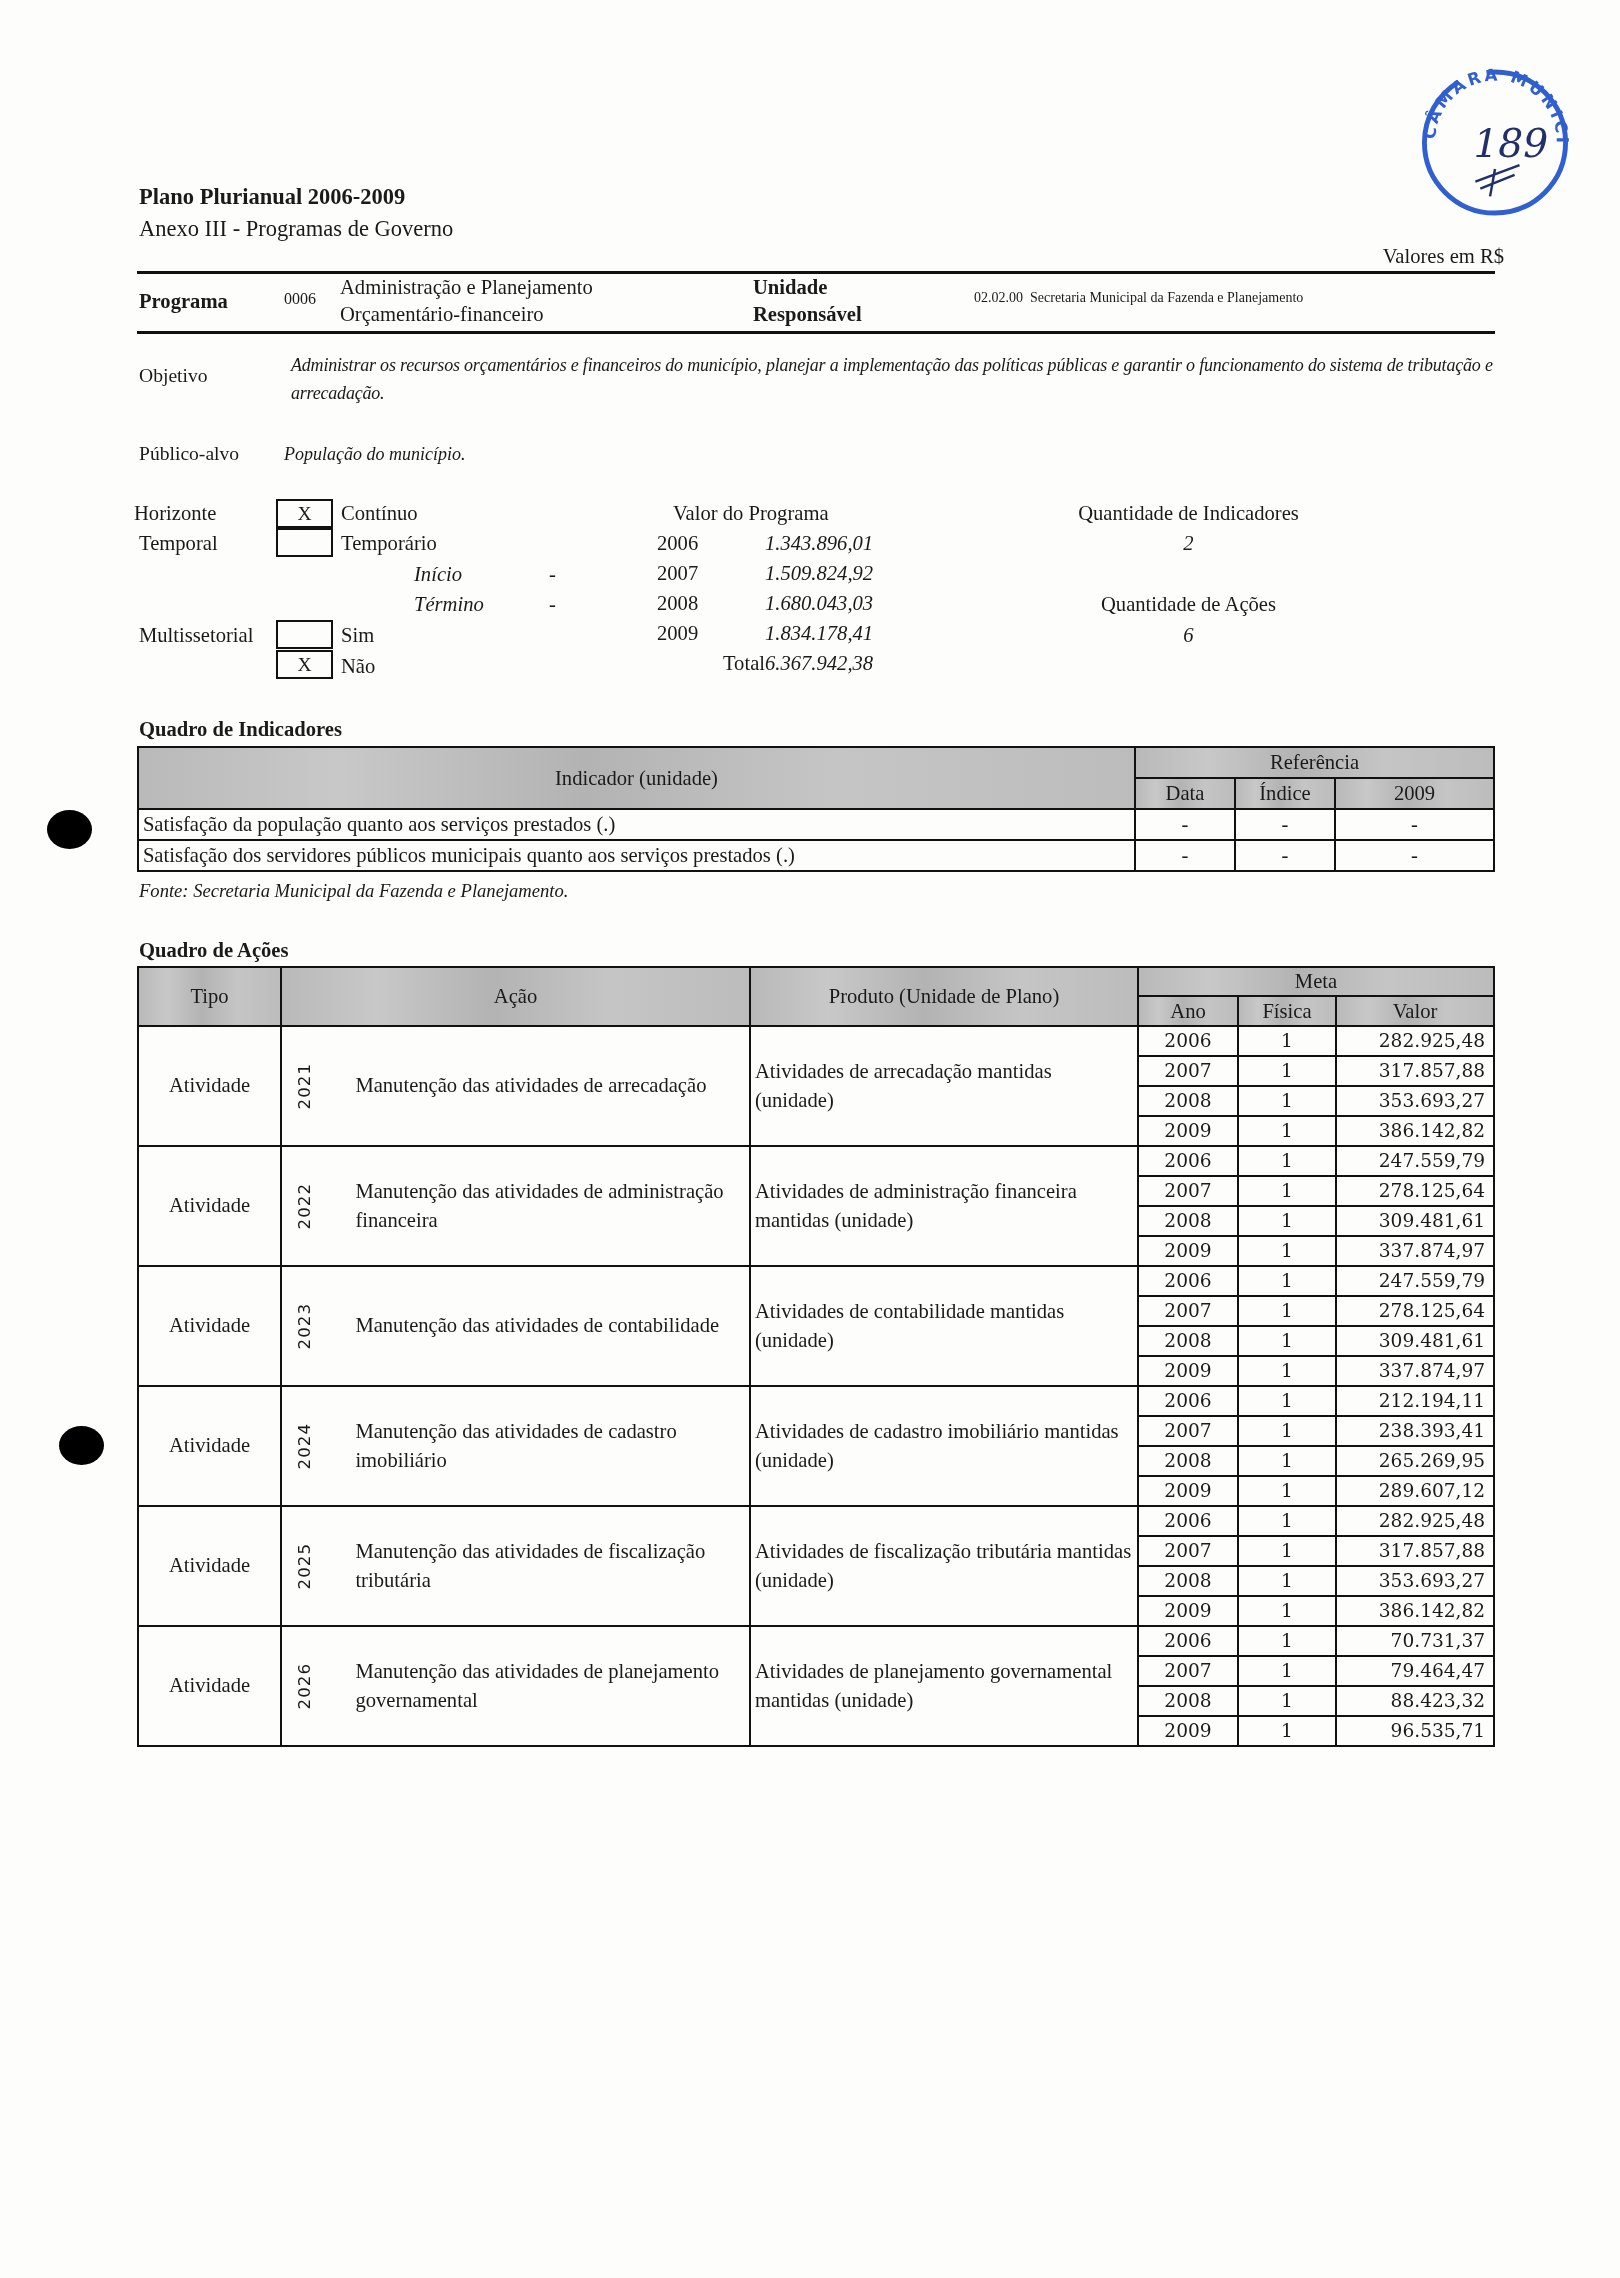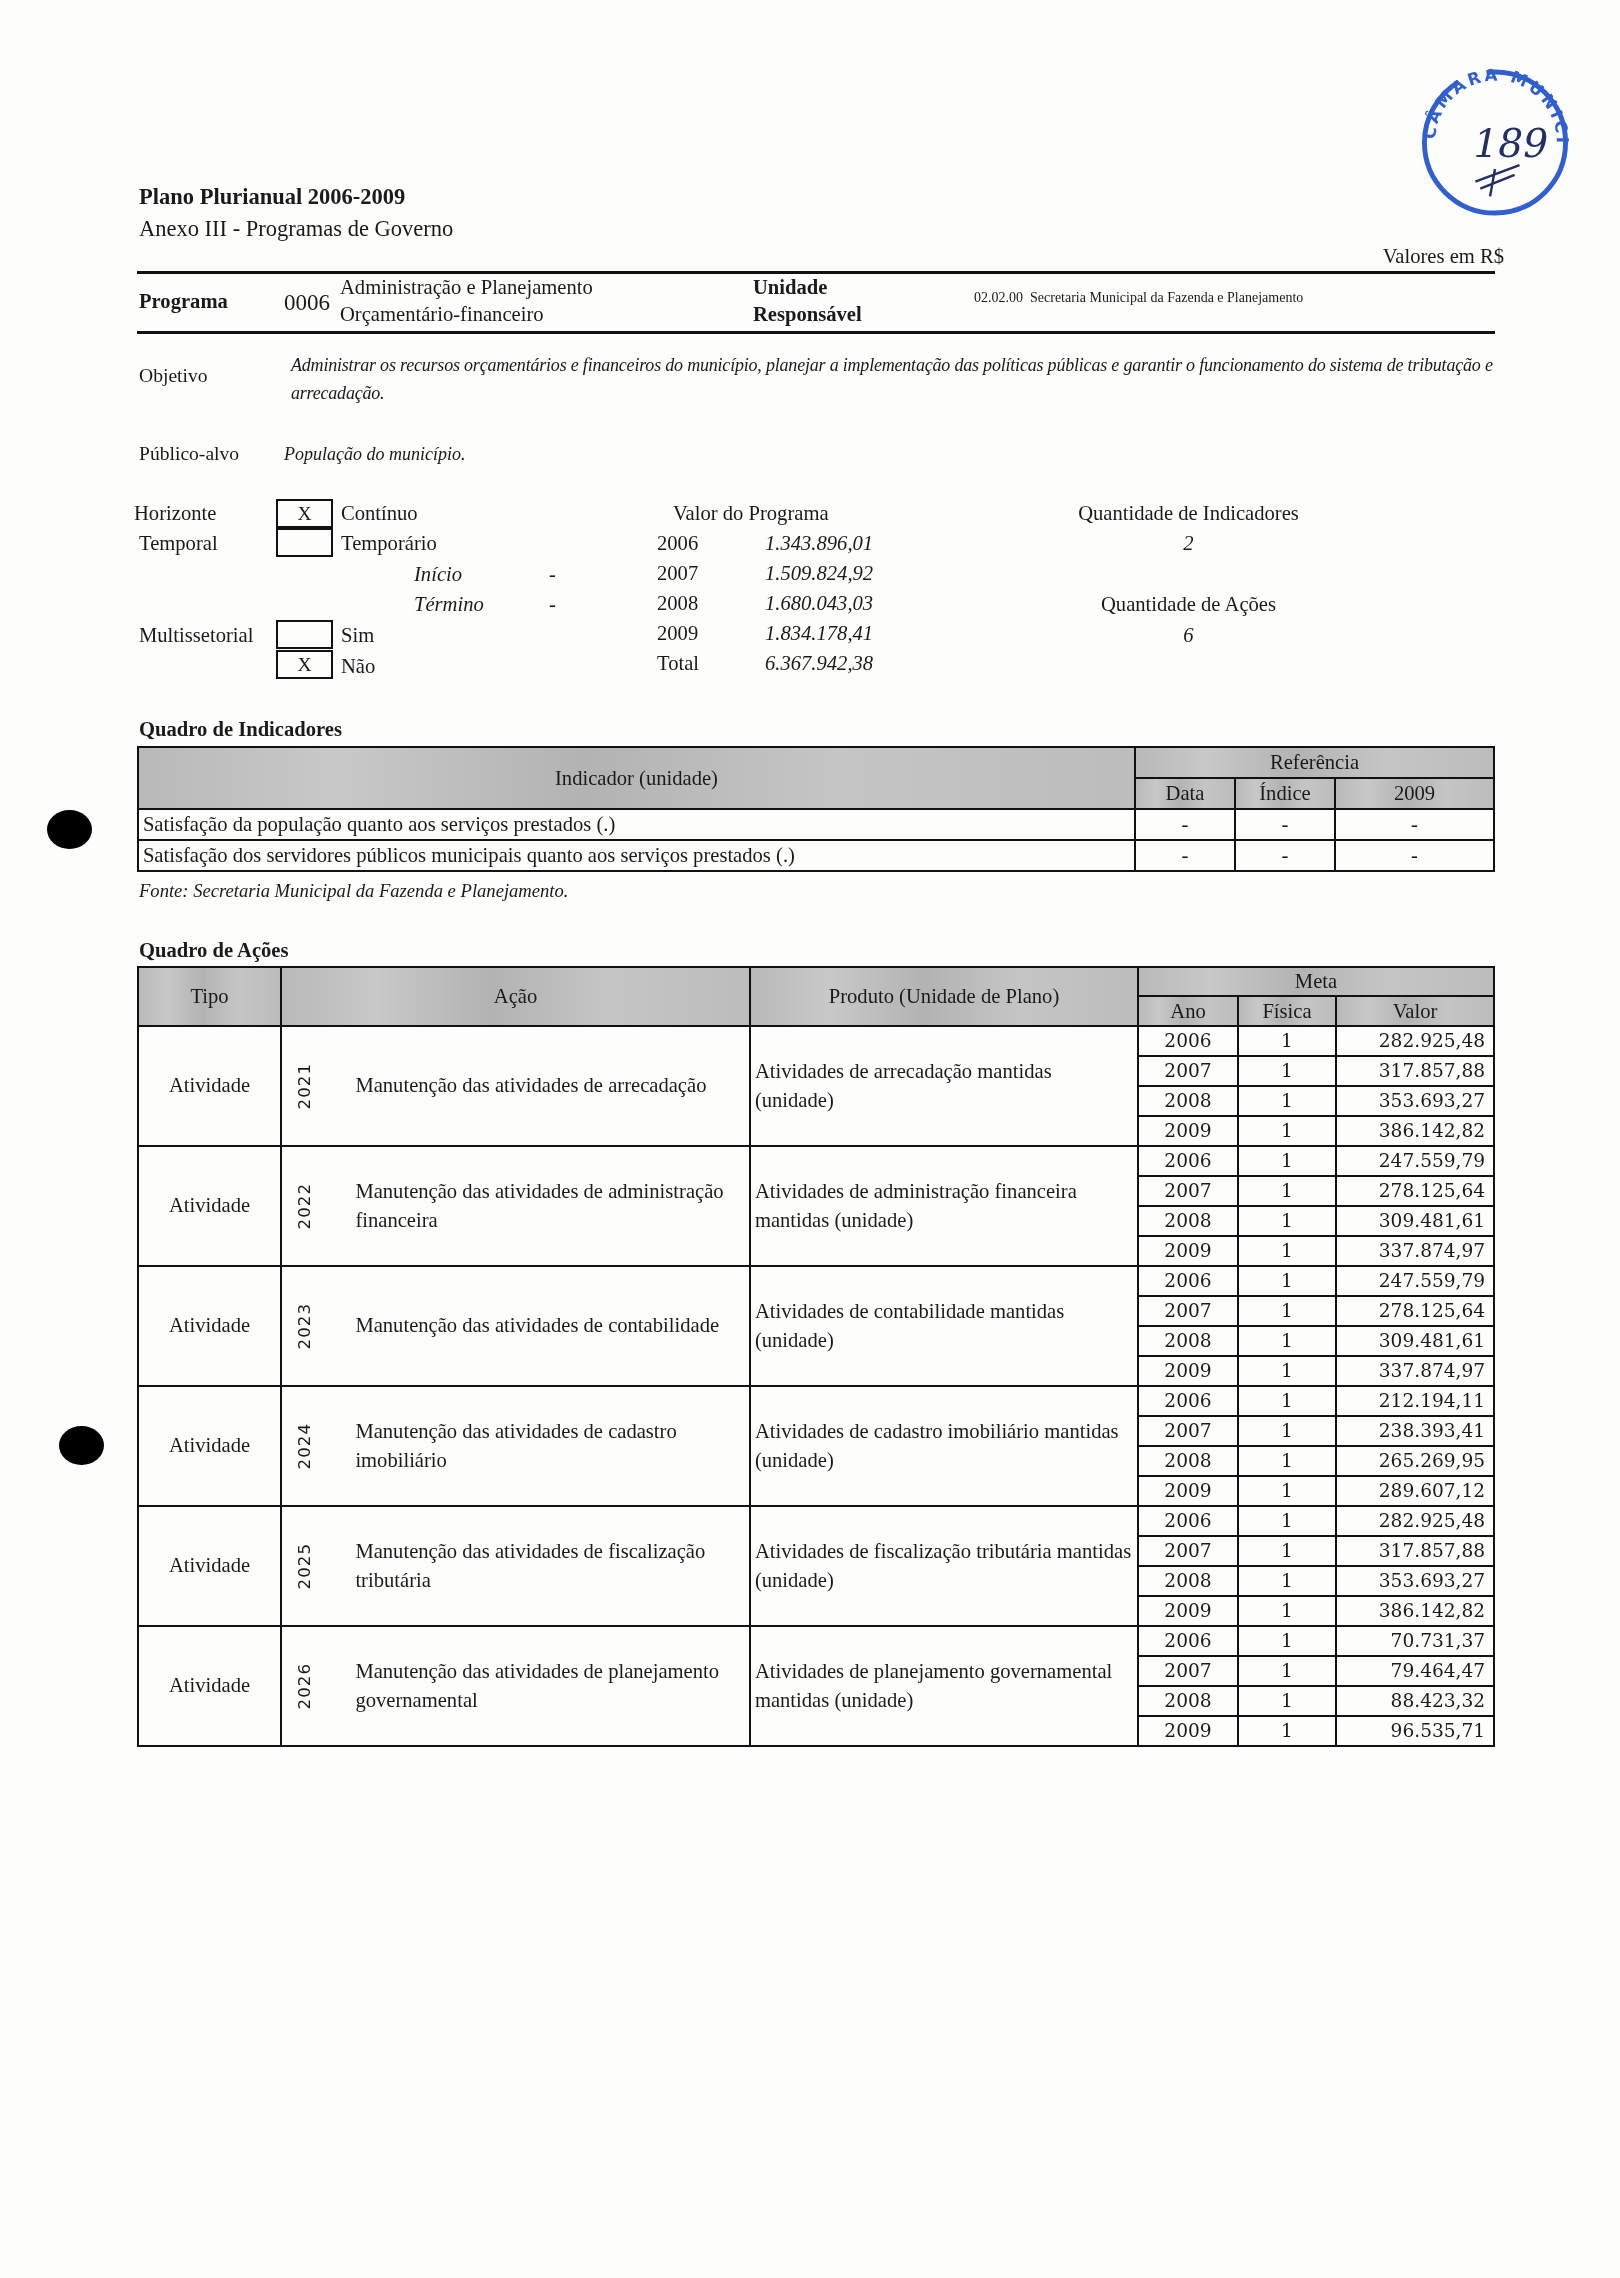--- a/index.html
+++ b/index.html
@@ -8,21 +8,21 @@
     font-family: "Liberation Serif", "DejaVu Serif", serif; color: #1a1a1a; overflow: hidden;
   }
   .abs { position: absolute; }
   .stamp { left: 1397px; top: 59px; width: 196px; height: 167px; }
   .hole { width: 45px; height: 39px; background: #000; border-radius: 50%; }
   .doc-title { left: 139px; top: 184px; font-size: 22.5px; font-weight: bold; }
   .doc-subtitle { left: 139px; top: 216px; font-size: 22.5px; }
   .values-note { right: 116px; top: 245px; font-size: 20.6px; }
   .hr-thick { left: 137px; width: 1358px; height: 2.9px; background: #111; }
   .prog-label { left: 139px; top: 290px; font-size: 20.6px; font-weight: bold; }
-  .prog-code { left: 284px; top: 290px; font-size: 23px; }
+  .prog-code { left: 284px; top: 290px; font-size: 16px; }
   .prog-name { left: 340px; top: 274px; font-size: 20.6px; line-height: 26.5px; }
   .unit-label { left: 753px; top: 274px; font-size: 20.6px; font-weight: bold; line-height: 26.5px; }
   .unit-value { left: 926px; top: 290px; font-size: 14px; margin-left: 48px; }
   .field-label { font-size: 19.6px; }
   .italic { font-style: italic; }
   .objective-text { left: 291px; top: 351px; width: 1204px; font-size: 18px; line-height: 28px; font-style: italic; letter-spacing: -0.2px; }
   .publico-text { left: 284px; top: 444px; font-size: 18px; font-style: italic; }
   .cbox { width: 57px; height: 29px; border: 2px solid #111; box-sizing: border-box; text-align: center; font-size: 19.6px; line-height: 26.5px; }
   .row-text { font-size: 20.6px; }
   .section-title { font-size: 20.6px; font-weight: bold; }
@@ -111,21 +111,21 @@
     <span class="row-text italic">1.509.824,92</span>
   </div>
   <div style="display:flex; height:30px;">
     <span class="row-text" style="width:108px;">2008</span>
     <span class="row-text italic">1.680.043,03</span>
   </div>
   <div style="display:flex; height:30px;">
     <span class="row-text" style="width:108px;">2009</span>
     <span class="row-text italic">1.834.178,41</span>
   </div>
-  <div style="display:flex; height:30px;">
+  <div style="display:flex; height:30px;text-align:right;">
     <span class="row-text" style="width:108px;">Total</span>
     <span class="row-text italic">6.367.942,38</span>
   </div>
 </div>
 
 <div class="abs row-text" style="left:1056px; top:502px; width:265px; text-align:center;">Quantidade de Indicadores</div>
 <div class="abs row-text italic" style="left:1056px; top:532px; width:265px; text-align:center;">2</div>
 <div class="abs row-text" style="left:1056px; top:593px; width:265px; text-align:center;">Quantidade de Ações</div>
 <div class="abs row-text italic" style="left:1056px; top:624px; width:265px; text-align:center;">6</div>
 

